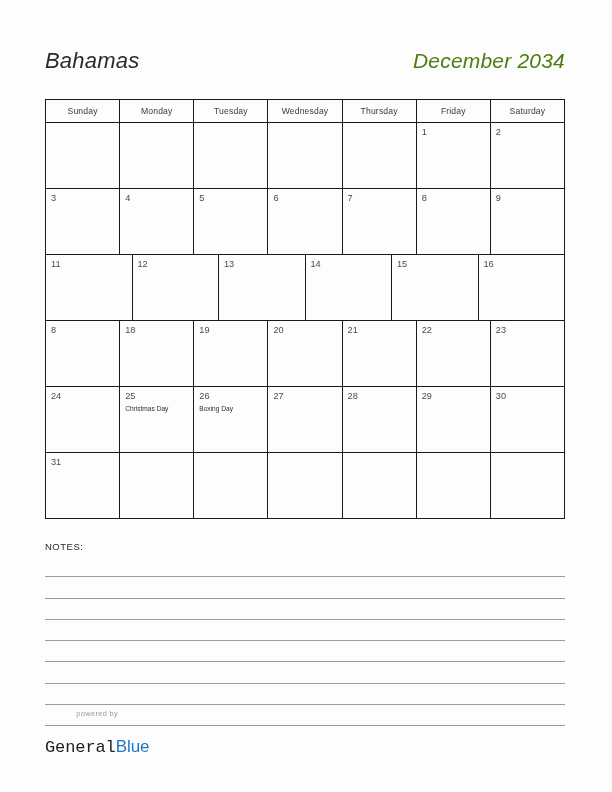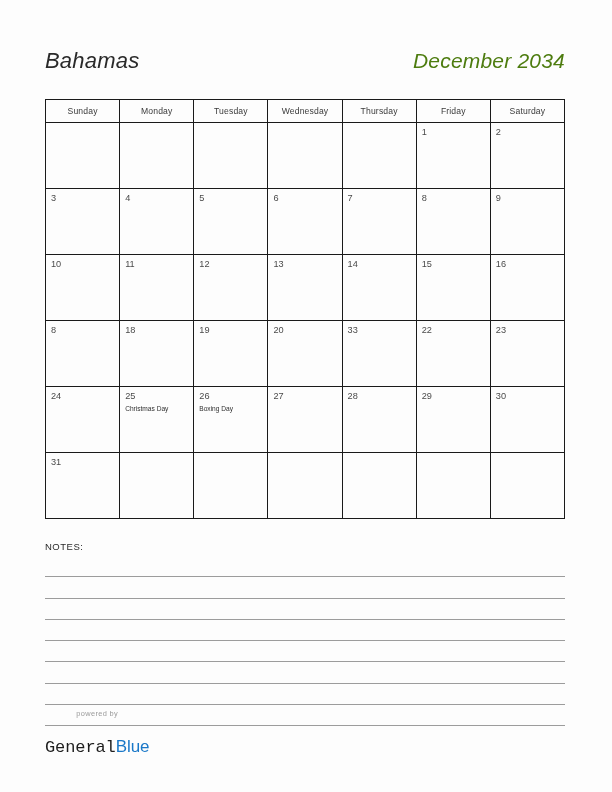--- a/index.html
+++ b/index.html
@@ -221,23 +221,20 @@
           </div>
           <div class="day-cell">
             <span class="day-number">8</span>
           </div>
           <div class="day-cell">
             <span class="day-number">9</span>
           </div>
         </div>
         <div class="week-row">
           <div class="day-cell">
-            <span class="day-number">10</span>
-          </div>
-          <div class="day-cell">
             <span class="day-number">11</span>
           </div>
           <div class="day-cell">
             <span class="day-number">12</span>
           </div>
           <div class="day-cell">
             <span class="day-number">13</span>
           </div>
           <div class="day-cell">
             <span class="day-number">14</span>
@@ -256,21 +253,21 @@
           <div class="day-cell">
             <span class="day-number">18</span>
           </div>
           <div class="day-cell">
             <span class="day-number">19</span>
           </div>
           <div class="day-cell">
             <span class="day-number">20</span>
           </div>
           <div class="day-cell">
-            <span class="day-number">33</span>
+            <span class="day-number">21</span>
           </div>
           <div class="day-cell">
             <span class="day-number">22</span>
           </div>
           <div class="day-cell">
             <span class="day-number">23</span>
           </div>
         </div>
         <div class="week-row">
           <div class="day-cell">

